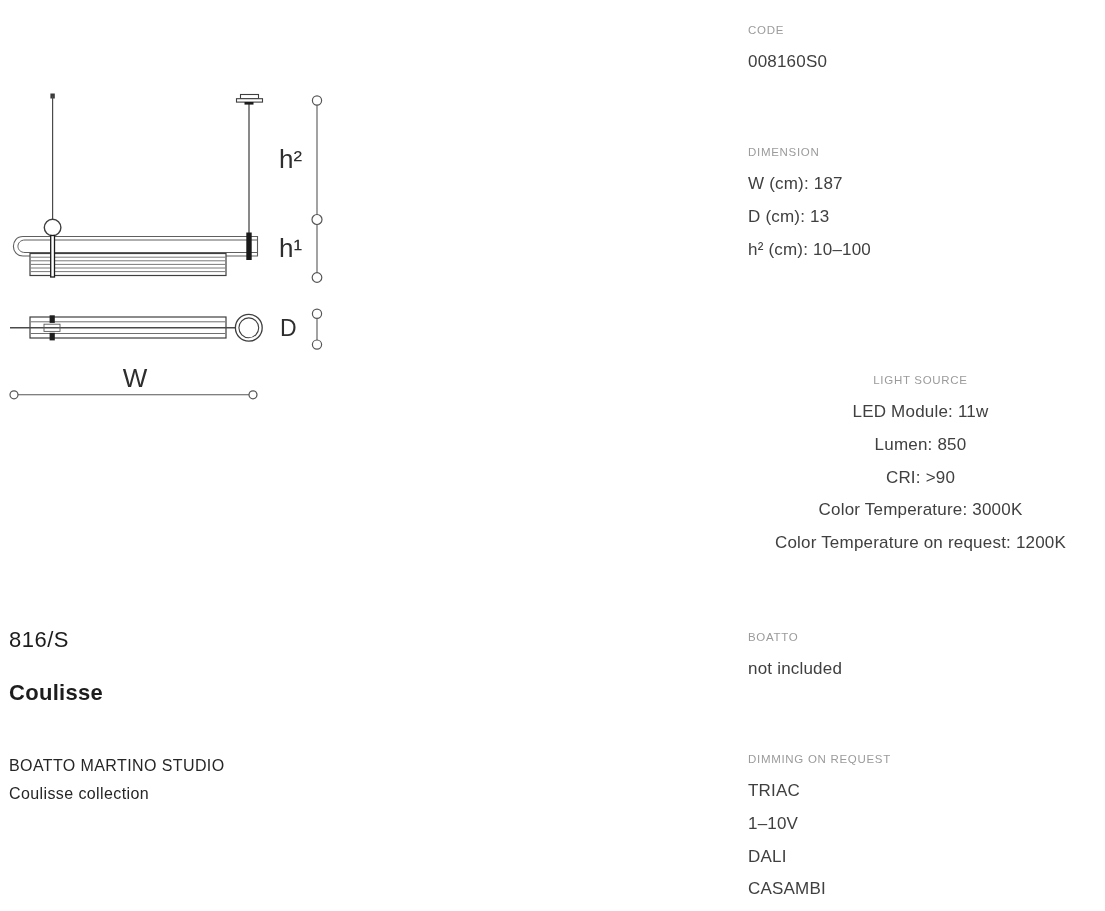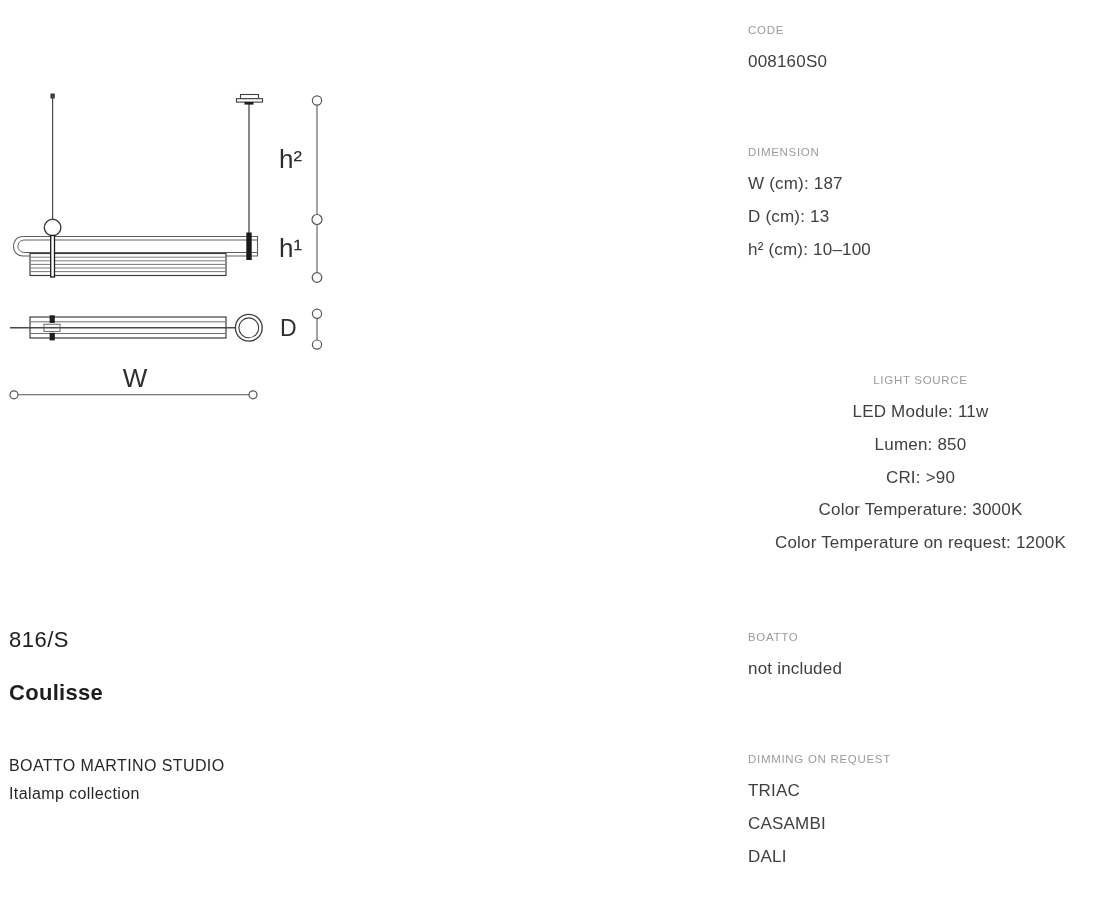--- a/index.html
+++ b/index.html
@@ -140,21 +140,21 @@
       <text class="dim-text" x="135" y="387" font-size="26" text-anchor="middle">W</text>
     </g>
   </svg>
 
   <div class="title-block">
     <div class="model">816/S</div>
     <div class="name">Coulisse</div>
   </div>
   <div class="designer-block">
     <div class="designer">BOATTO MARTINO STUDIO</div>
-    <div class="collection">Italamp collection</div>
+    <div class="collection">Coulisse collection</div>
   </div>
 
   <div class="spec-section sec-code">
     <div class="spec-label">CODE</div>
     <div class="spec-row">008160S0</div>
   </div>
 
   <div class="spec-section sec-dimension">
     <div class="spec-label">DIMENSION</div>
     <div class="spec-row">W (cm): 187</div>
@@ -172,17 +172,18 @@
   </div>
 
   <div class="spec-section sec-dimming">
     <div class="spec-label">BOATTO</div>
     <div class="spec-row">not included</div>
   </div>
 
   <div class="spec-section sec-dimming-request">
     <div class="spec-label">DIMMING ON REQUEST</div>
     <div class="spec-row">TRIAC</div>
+    <div class="spec-row">1–10V</div>
+    <div class="spec-row">DALI</div>
     <div class="spec-row">CASAMBI</div>
-    <div class="spec-row">DALI</div>
   </div>
 
 </div>
 
 </body></html>

